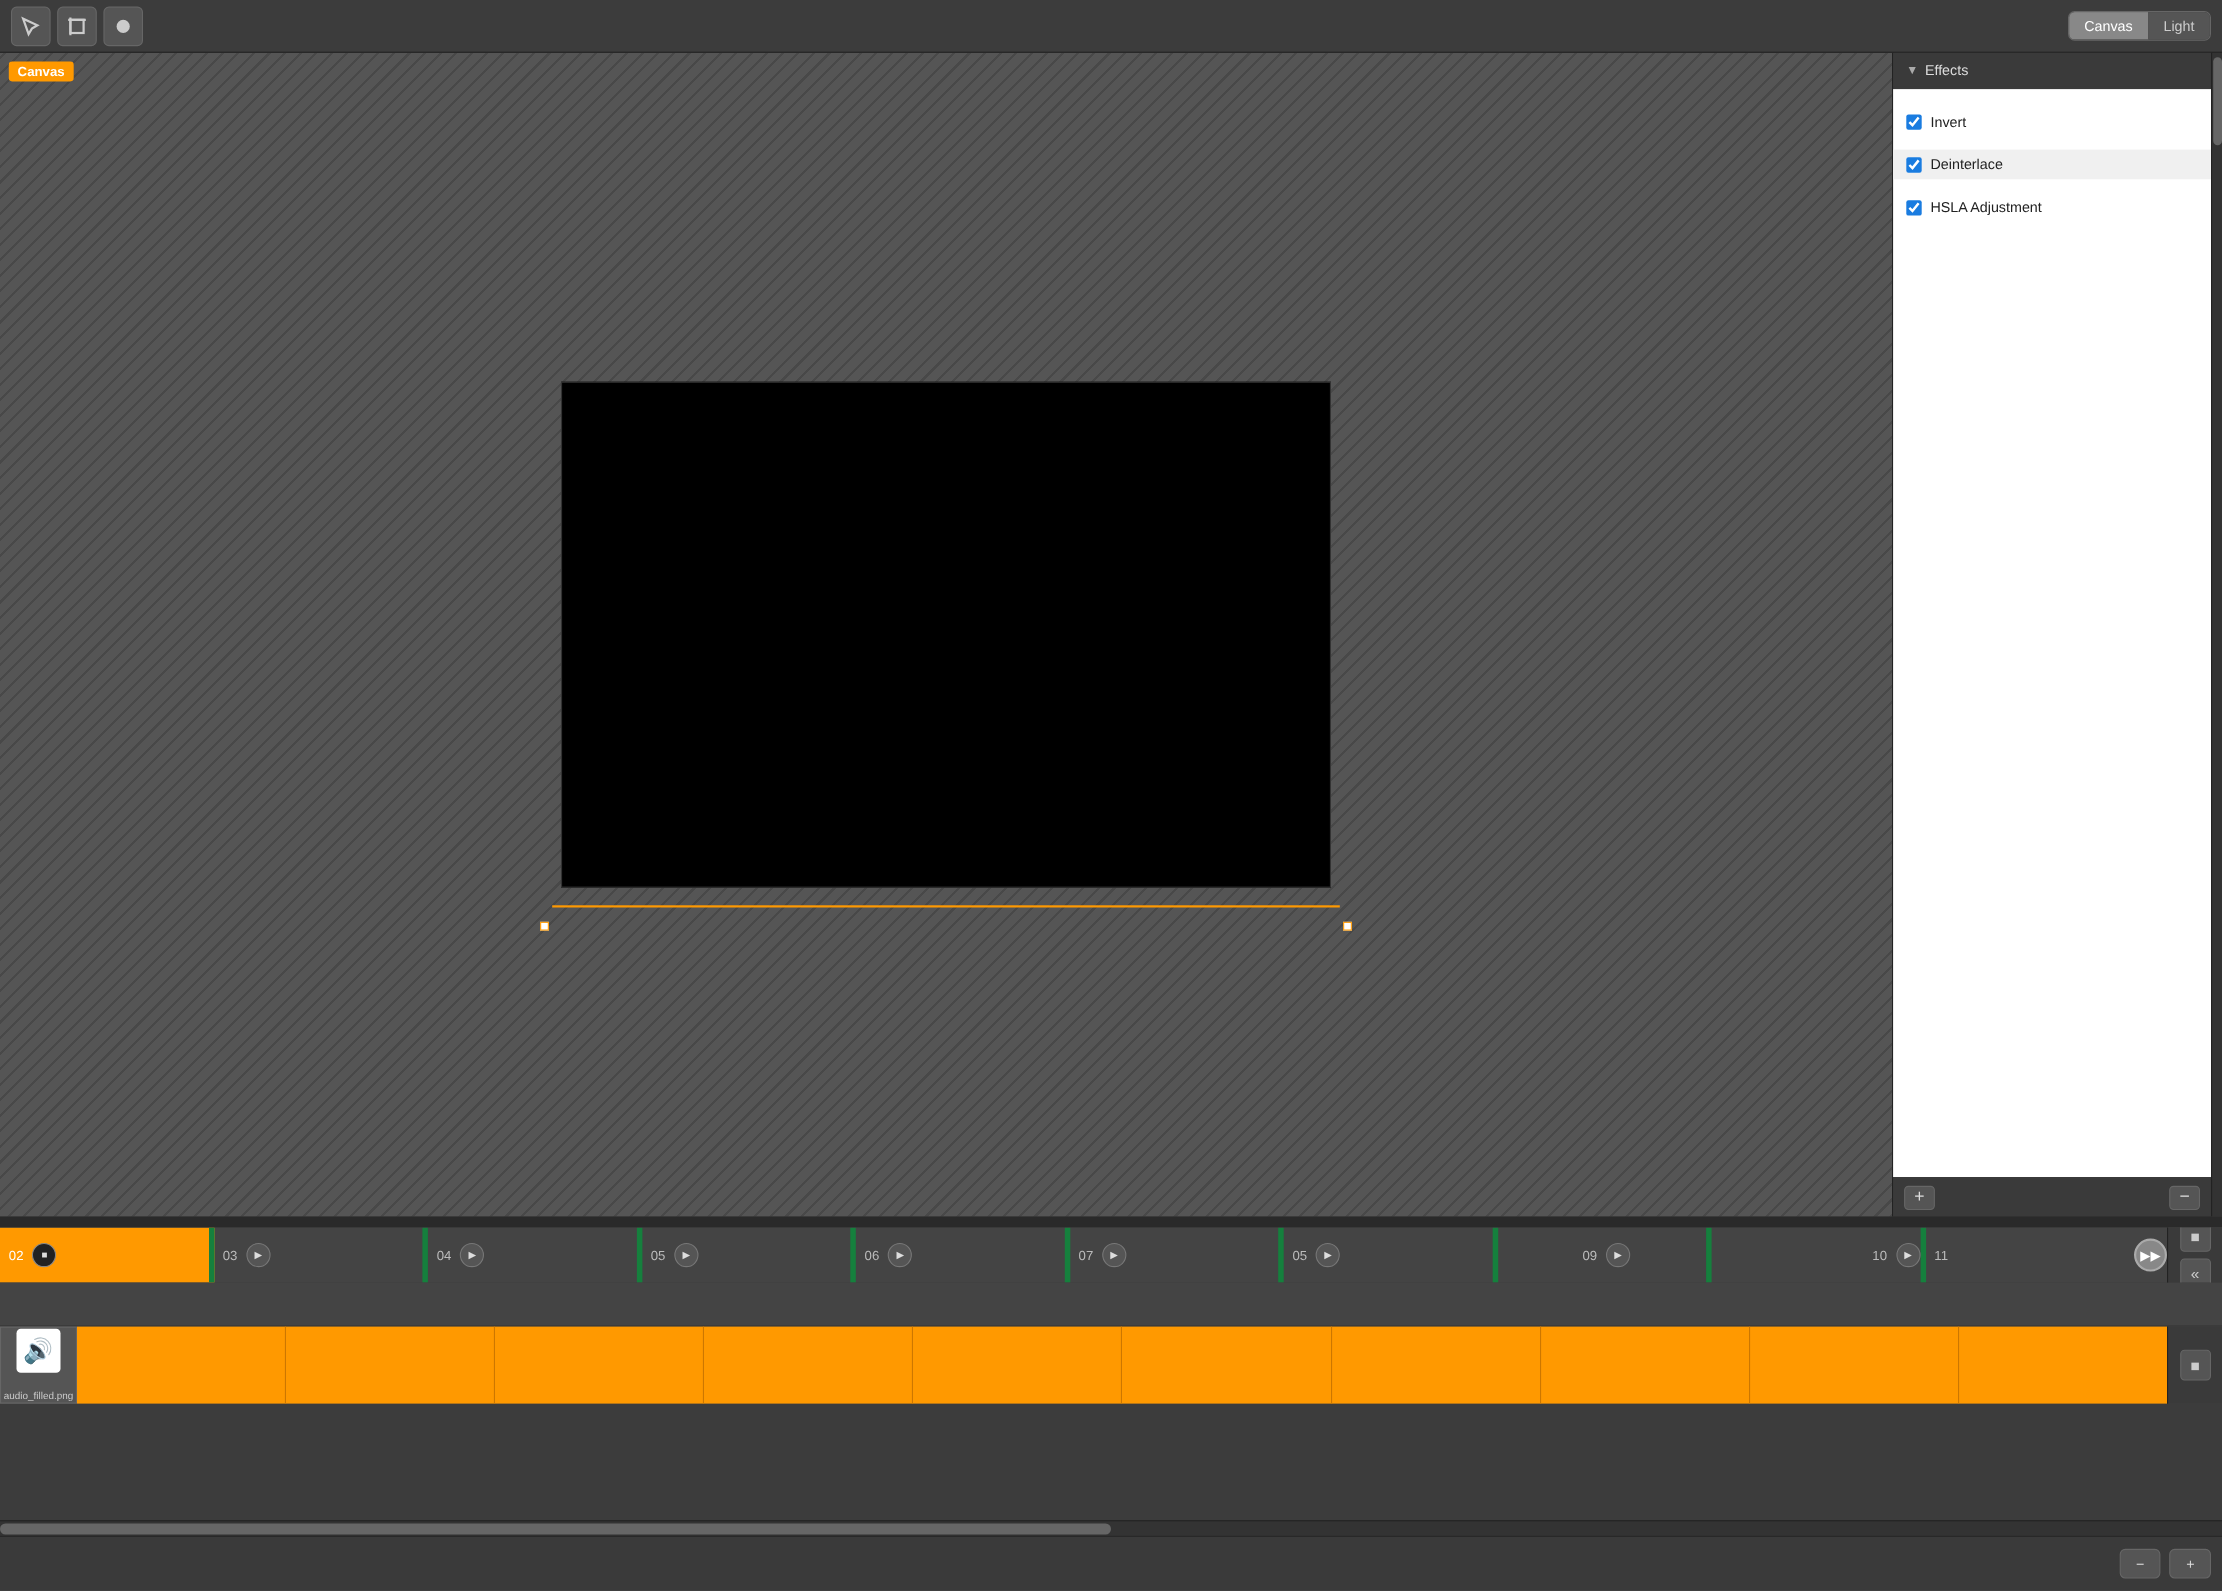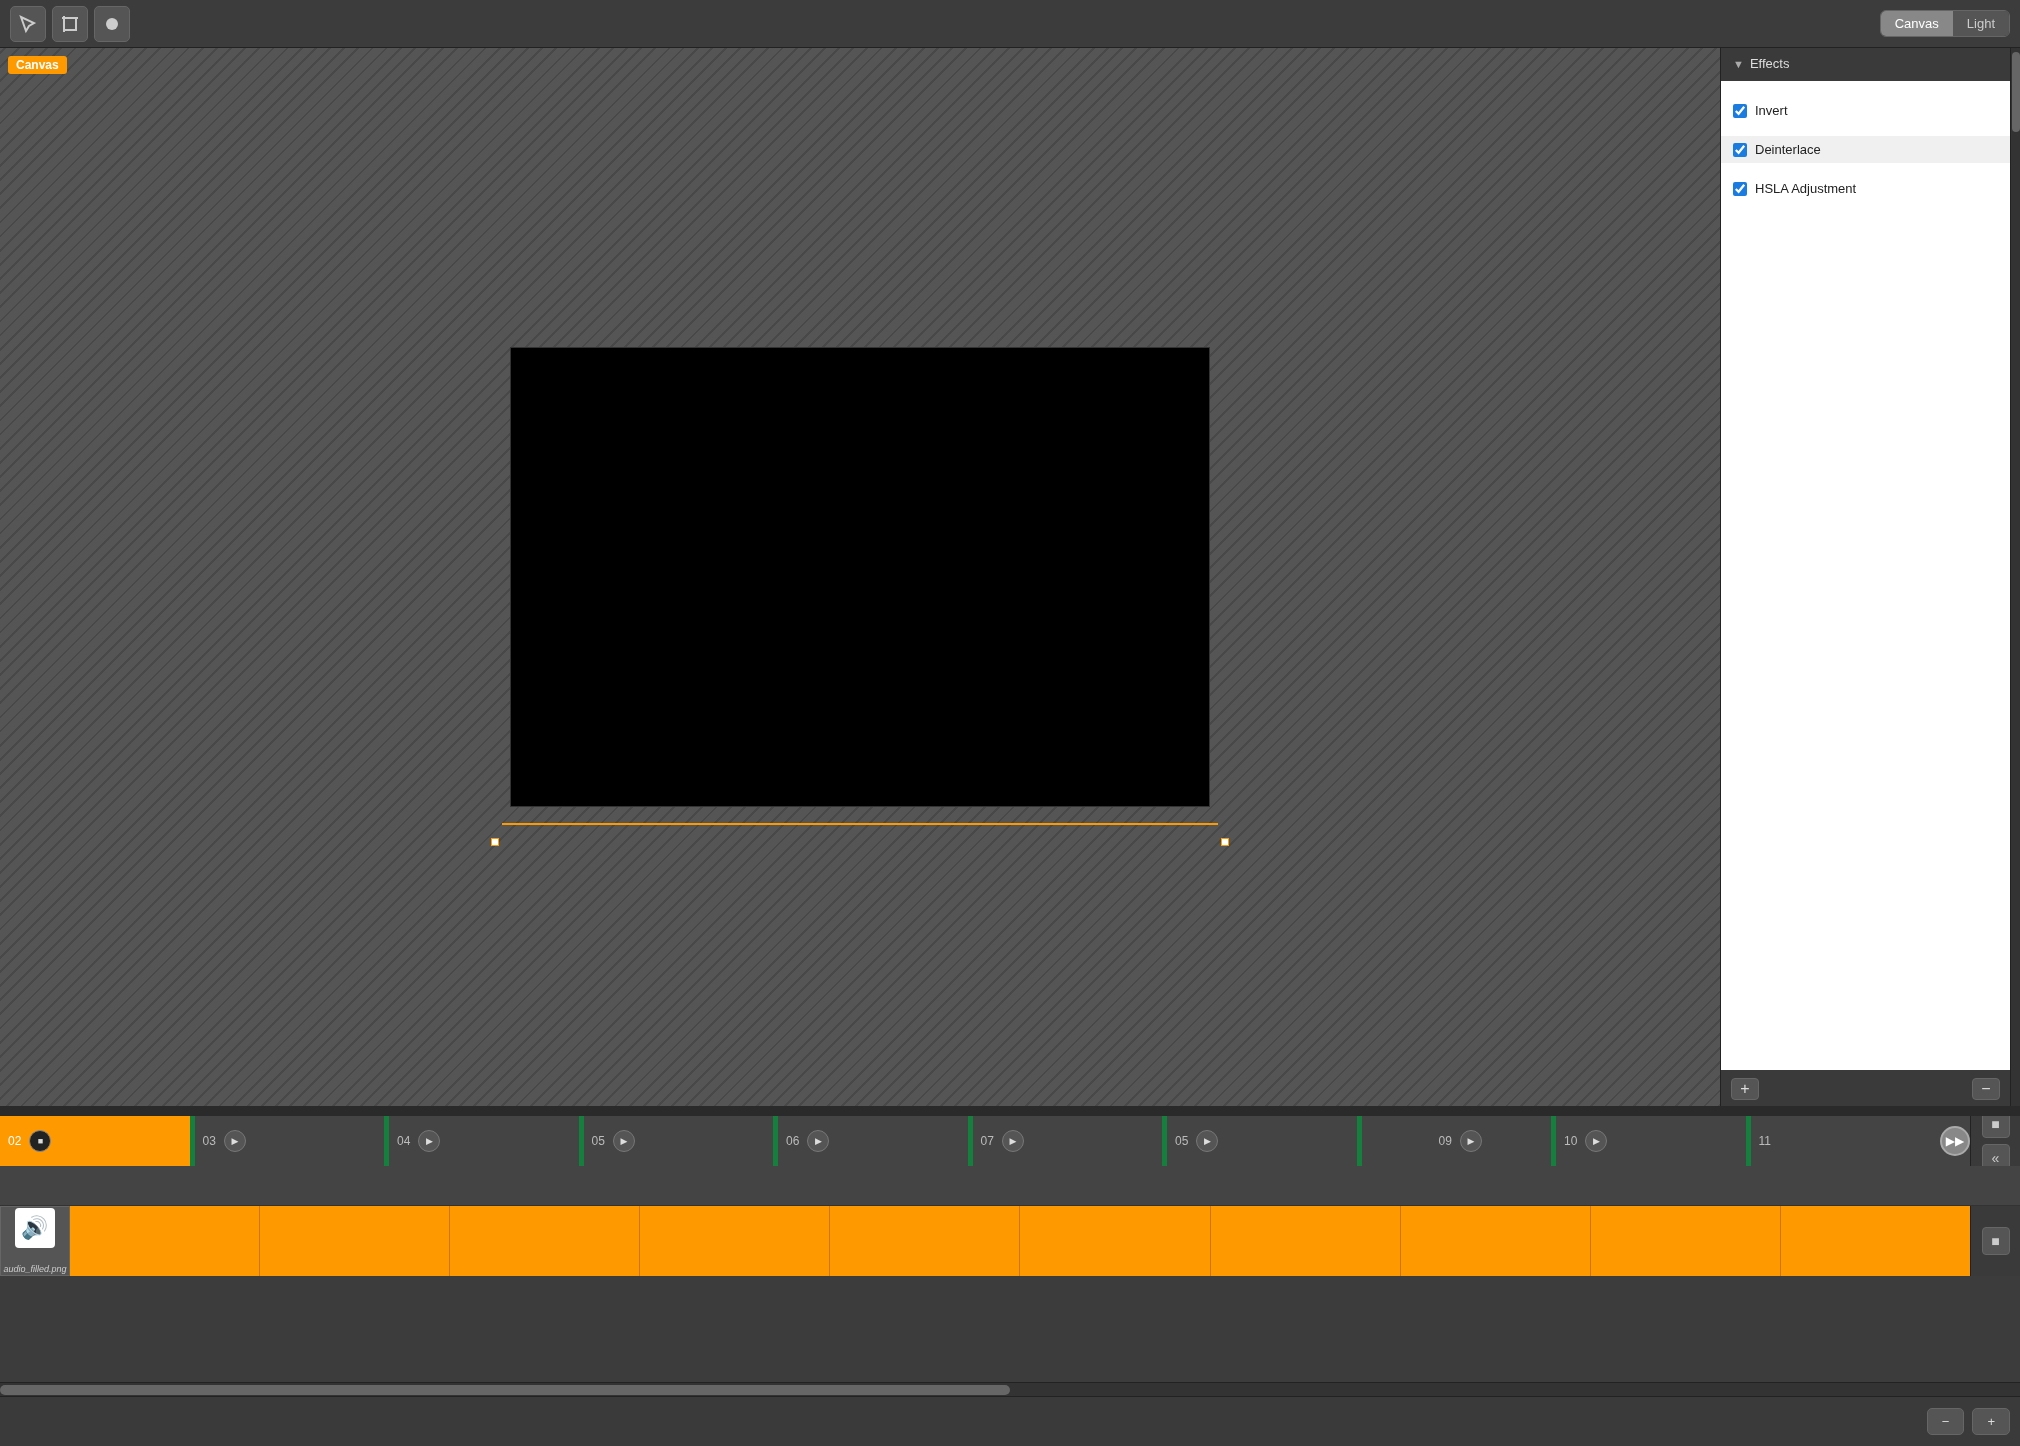--- a/index.html
+++ b/index.html
@@ -525,21 +525,21 @@
           <span>05</span>
           <div class="play-btn-small">▶</div>
         </div>
       </div>
       <div class="ruler-segment" style="min-width:120px;justify-content:center;">
         <div class="ruler-label-group">
           <span>09</span>
           <div class="play-btn-small">▶</div>
         </div>
       </div>
-      <div class="ruler-segment" style="min-width:120px;">
+      <div class="ruler-segment" style="min-width:120px;justify-content:flex-end;">
         <div class="ruler-label-group">
           <span>10</span>
           <div class="play-btn-small">▶</div>
         </div>
       </div>
       <div class="ruler-segment" style="min-width:80px; border-right: none;">
         <div class="ruler-label-group">
           <span>11</span>
         </div>
       </div>
@@ -558,21 +558,21 @@
 
       <div class="timeline-empty-track"></div>
 
       <div class="timeline-orange-track">
 
         <div class="audio-clip-thumb">
           <div style="display:flex;flex-direction:column;align-items:center;">
             <div class="audio-icon">
               <span style="font-size:22px;">🔊</span>
             </div>
-            <span style="font-size:9px;color:#ccc;margin-top:16px;font-style:italic;">audio_filled.png</span>
+            <span style="font-size:9px;color:#ccc;margin-top:16px;">audio_filled.png</span>
           </div>
         </div>
 
         <div class="orange-clip-bar">
           <div class="orange-segment"></div>
           <div class="orange-segment"></div>
           <div class="orange-segment"></div>
           <div class="orange-segment"></div>
           <div class="orange-segment"></div>
           <div class="orange-segment"></div>

